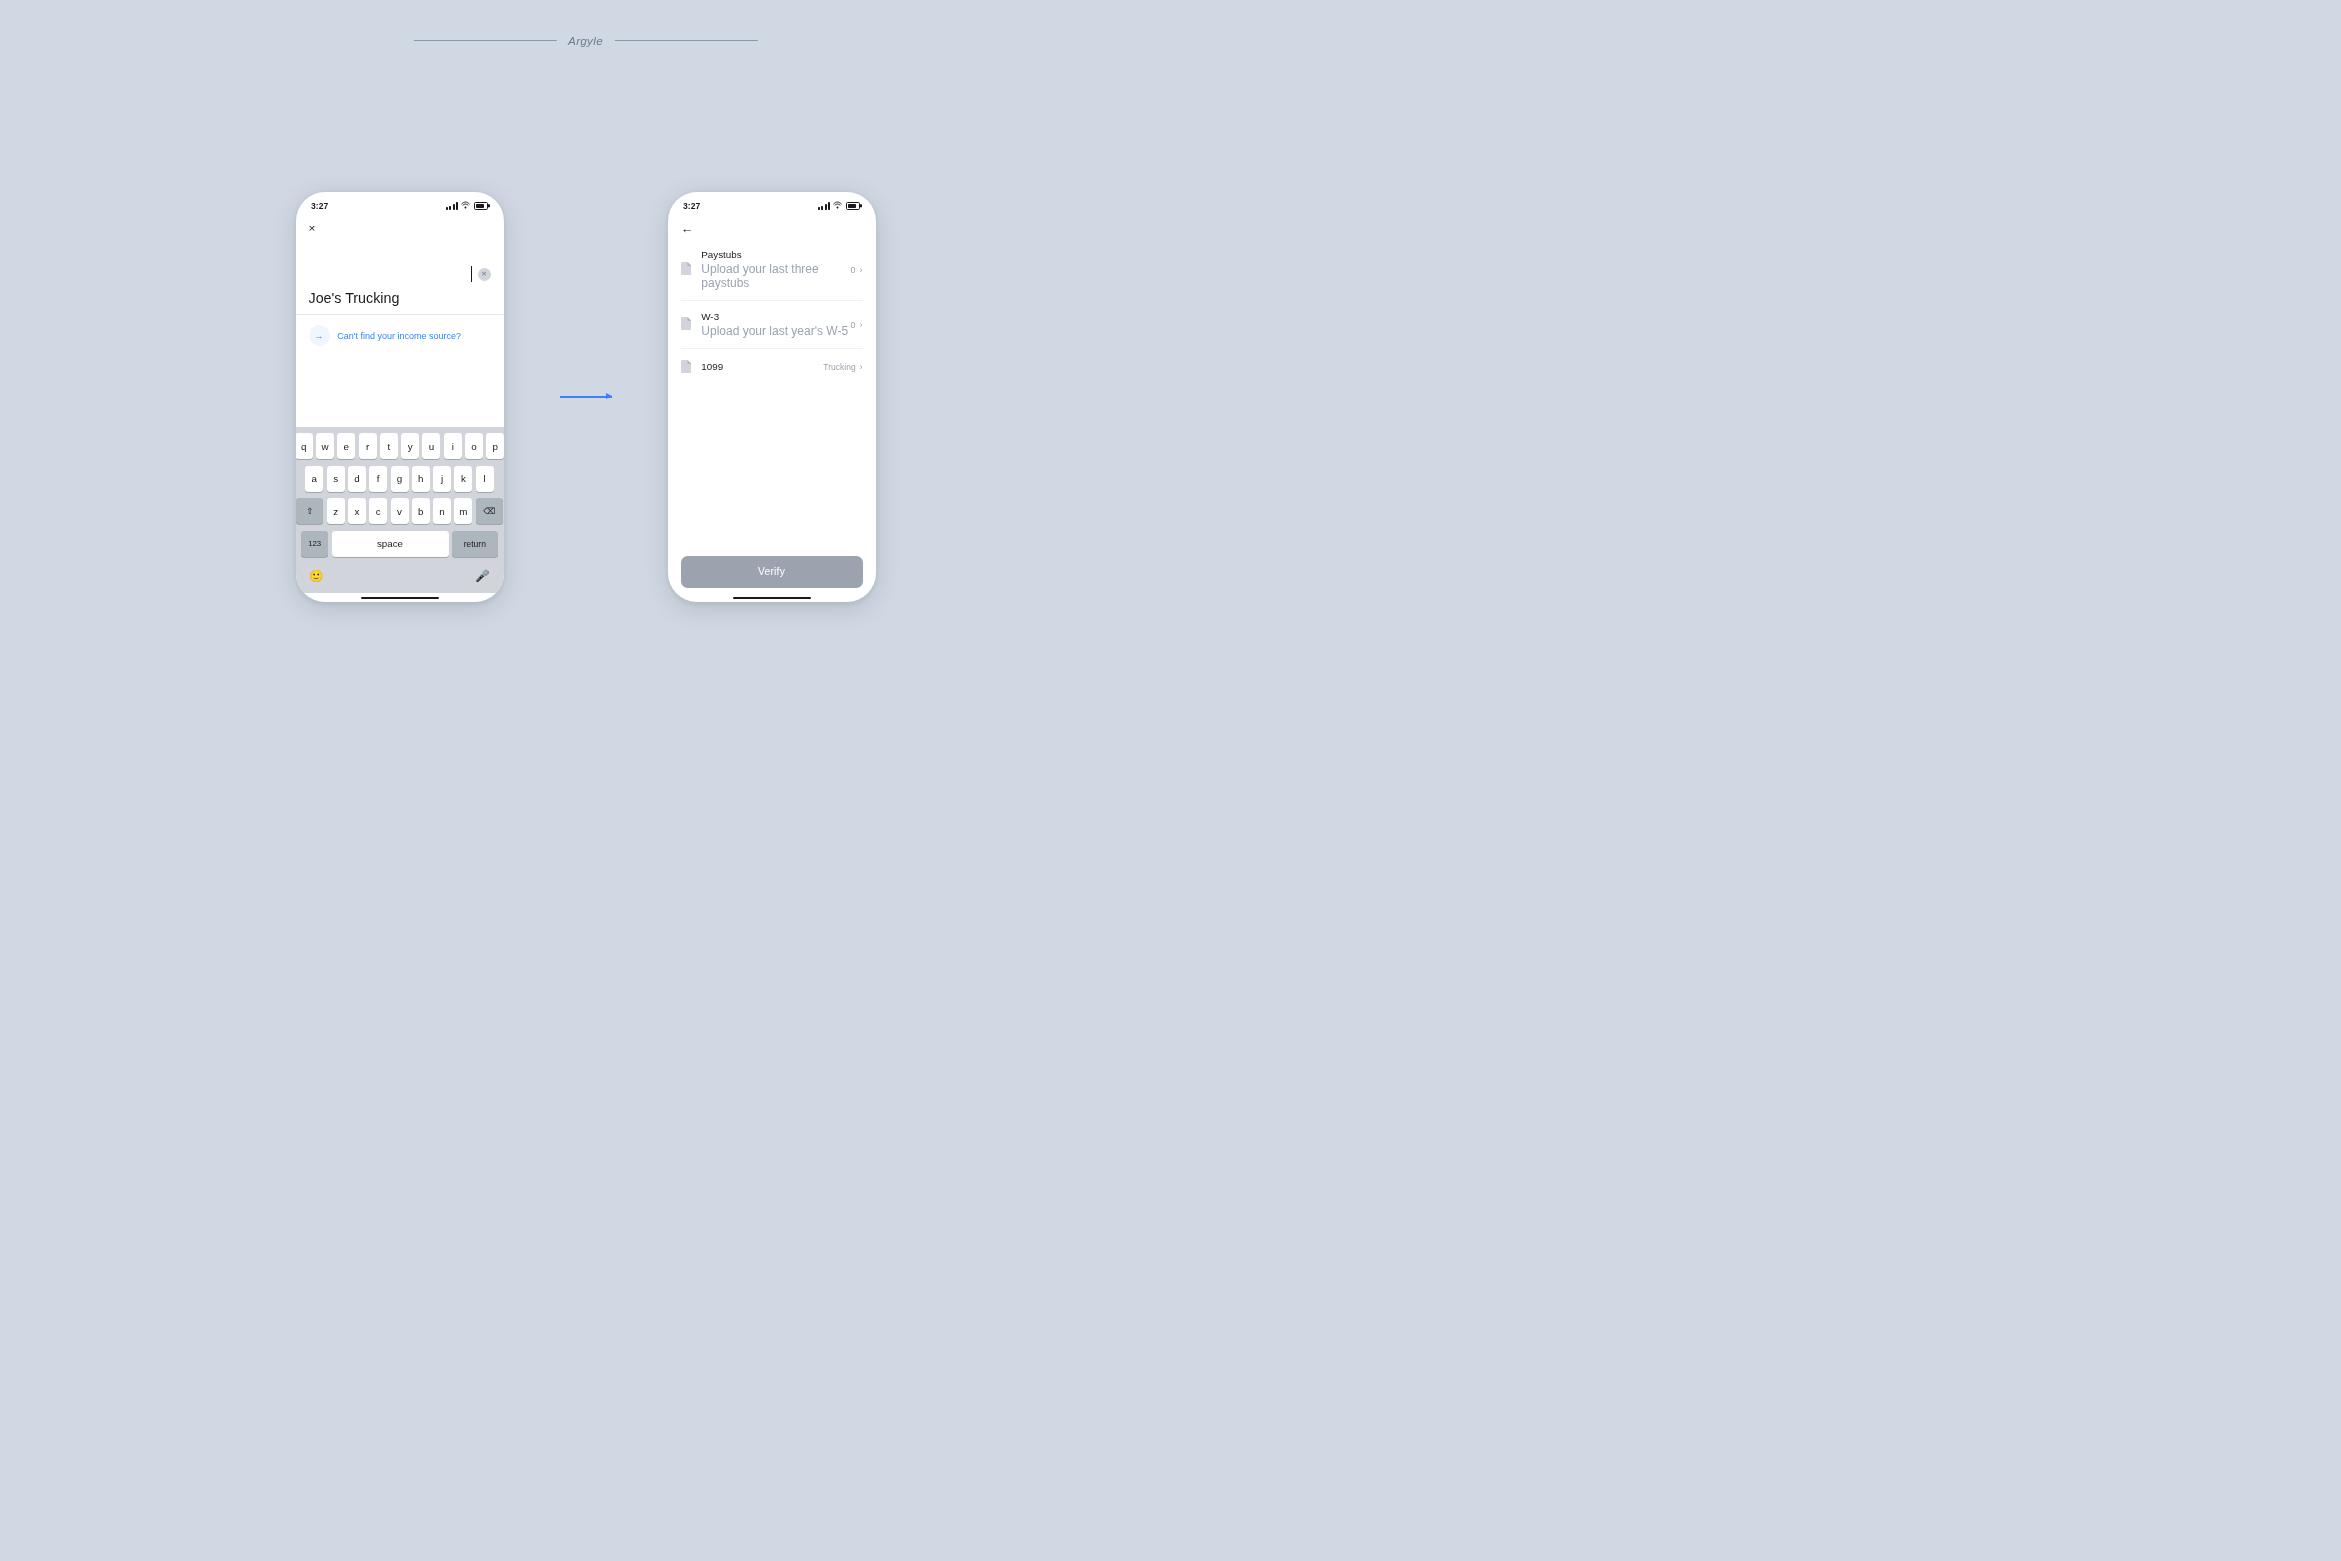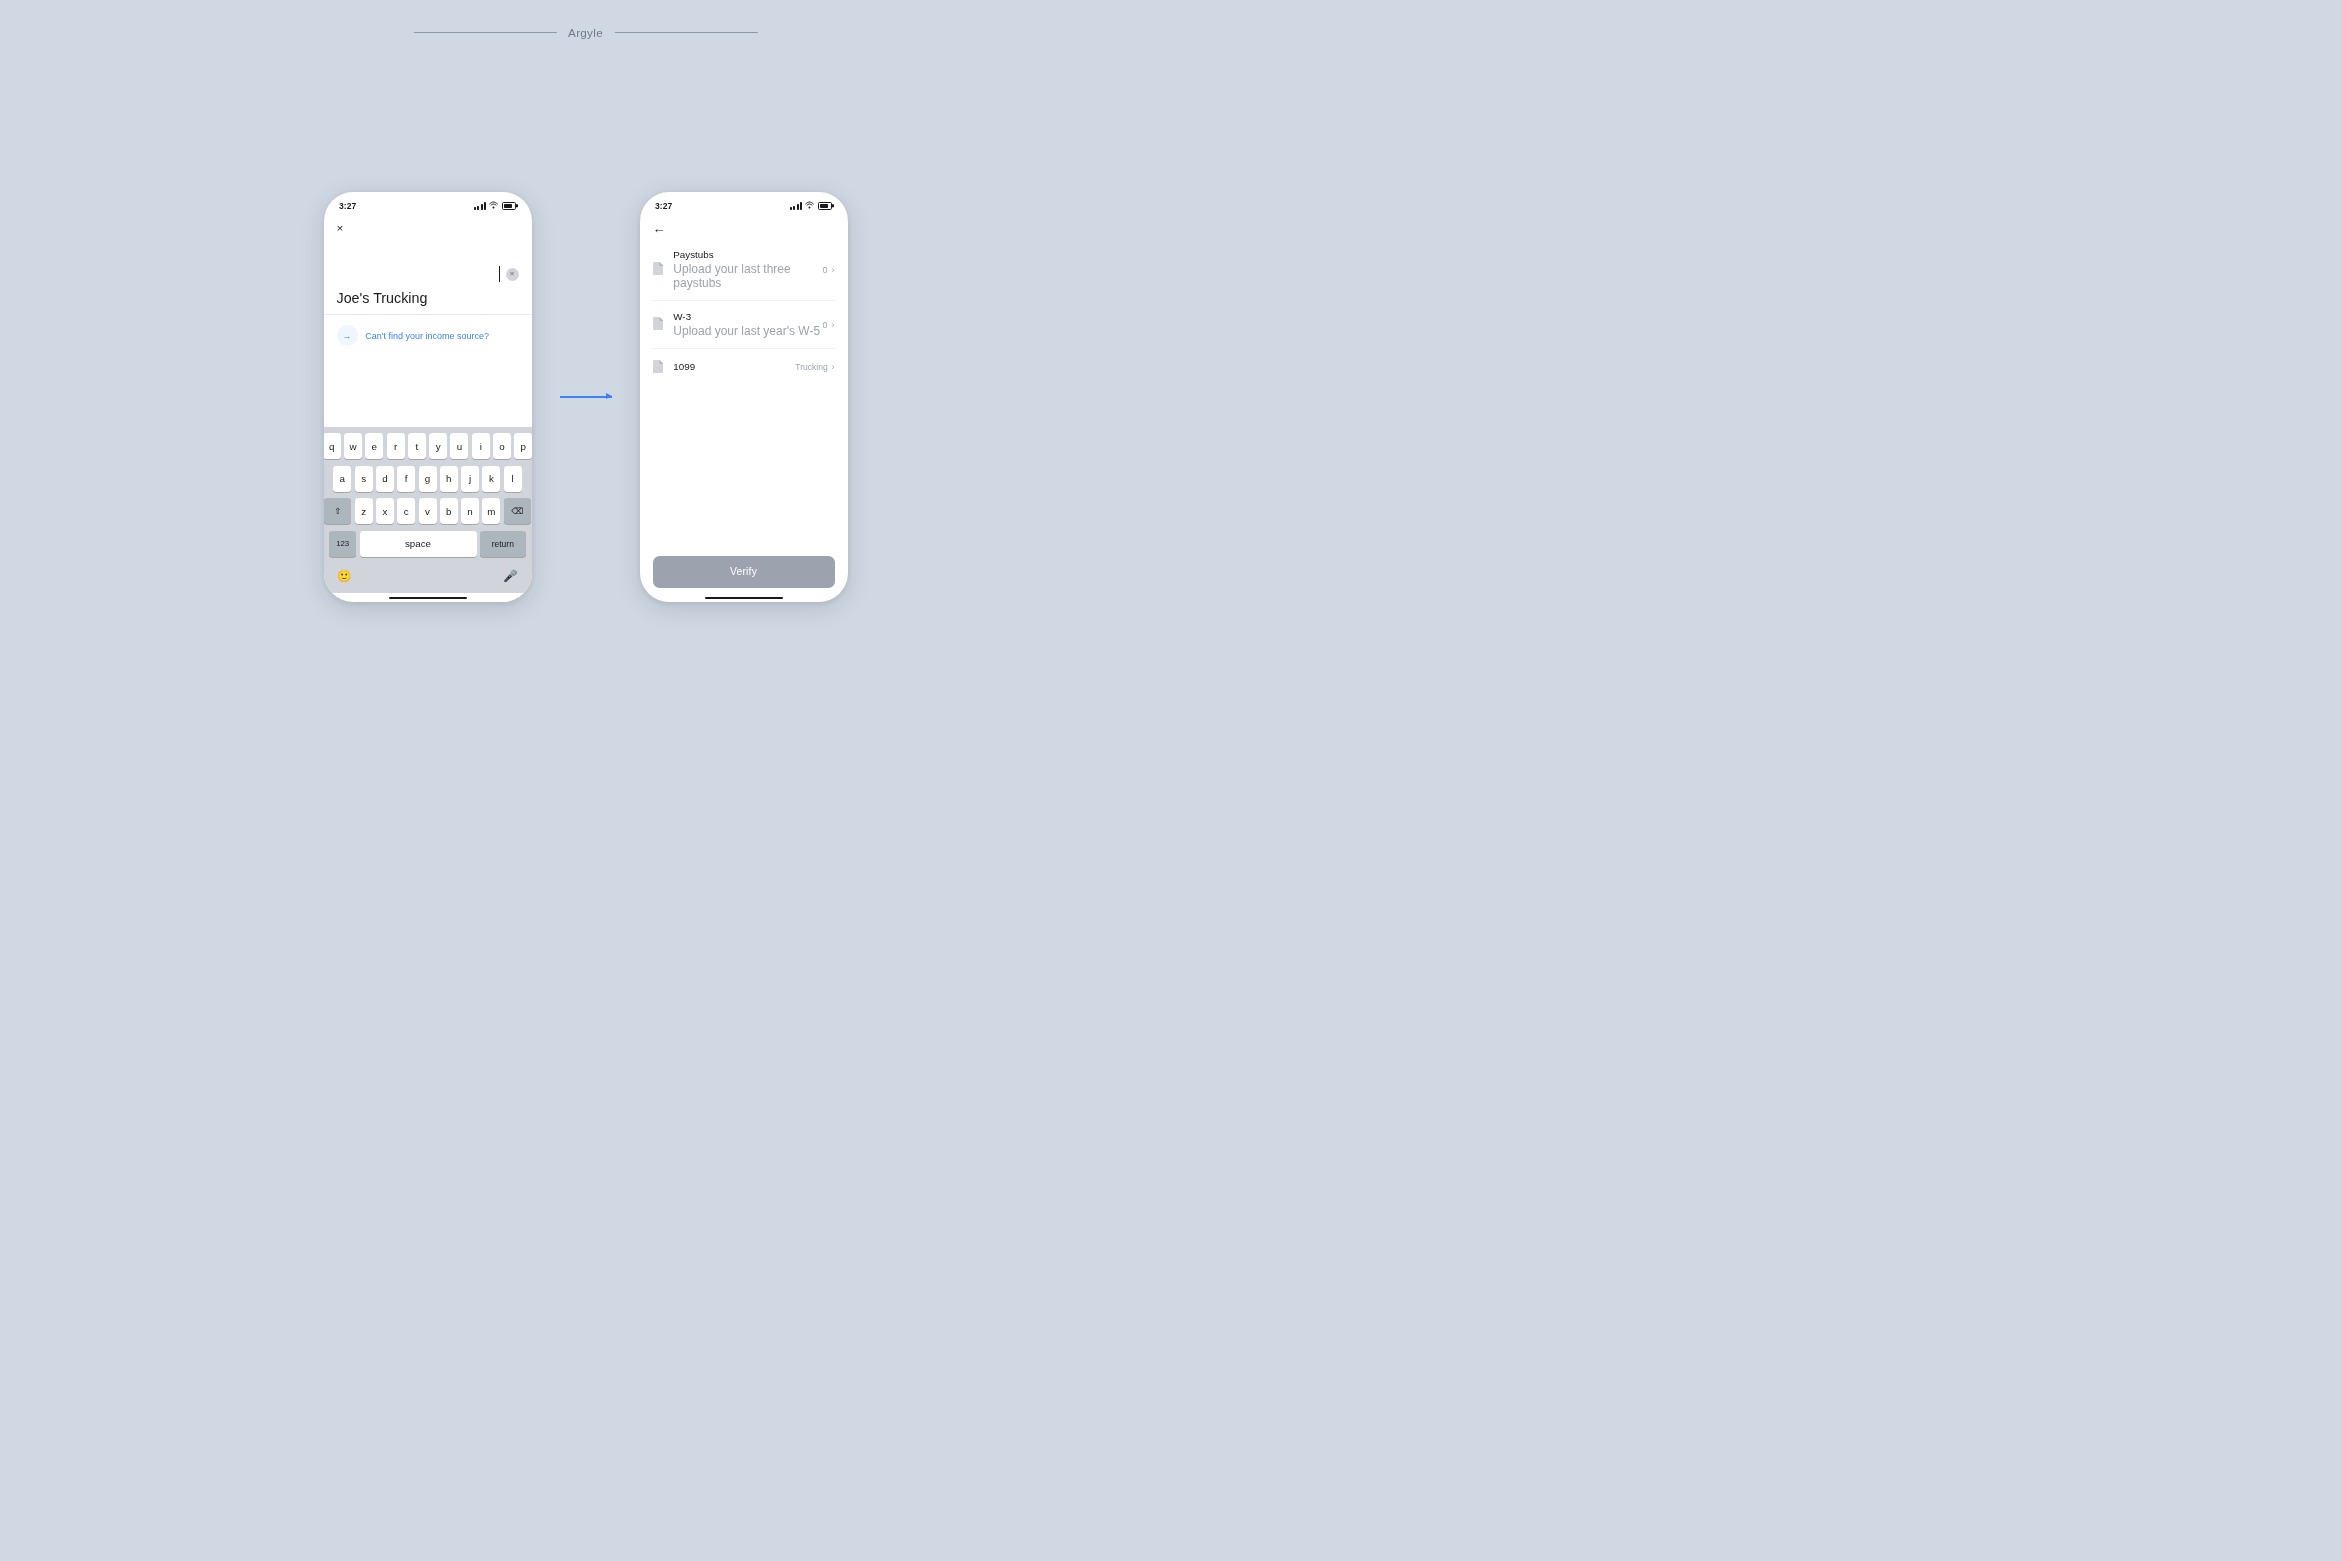--- a/index.html
+++ b/index.html
@@ -11,47 +11,48 @@
       font-family: -apple-system, BlinkMacSystemFont, 'Helvetica Neue', Arial, sans-serif;
       display: flex;
       align-items: center;
       justify-content: center;
       position: relative;
     }
 
     
     .argyle-header {
       position: absolute;
-      top: 26px;
+      top: 34px;
       left: 50%;
       transform: translateX(-50%);
       display: flex;
       align-items: center;
       gap: 11.7px;
       white-space: nowrap;
+      font-style: italic;
     }
 
     .argyle-line {
       width: 143px;
       height: 0.7px;
       background-color: #8a9aaa;
     }
 
     .argyle-title {
       color: #6b7d8d;
       font-size: 11.7px;
       font-weight: 400;
       letter-spacing: 0.3px;
     }
 
     
     .content-area {
       display: flex;
       align-items: center;
-      gap: 28px;
+      gap: 56px;
       margin-top: 13px;
     }
 
     
     .arrow-connector {
       display: flex;
       align-items: center;
       justify-content: center;
     }
 

